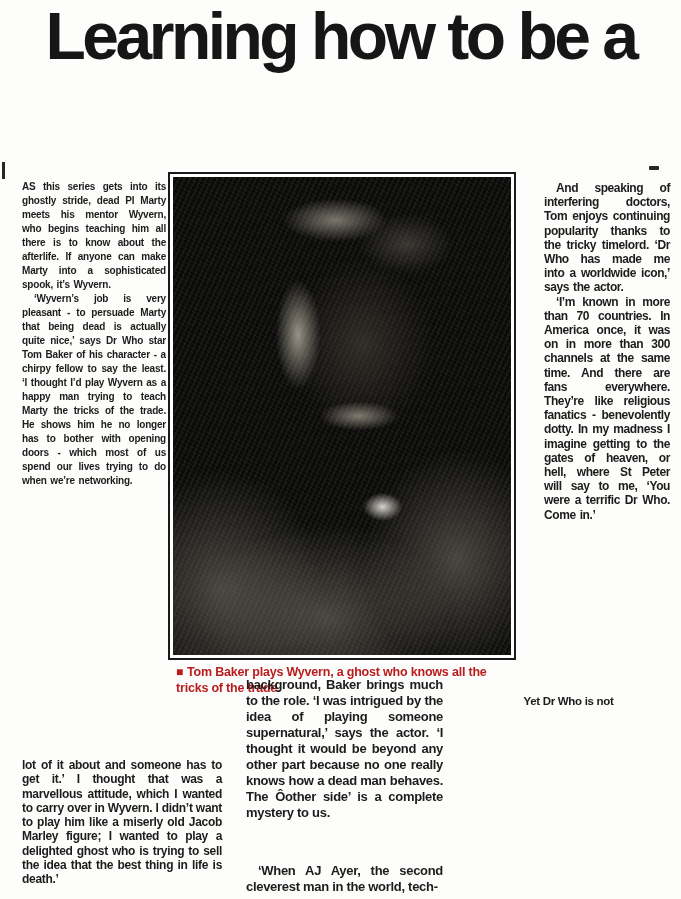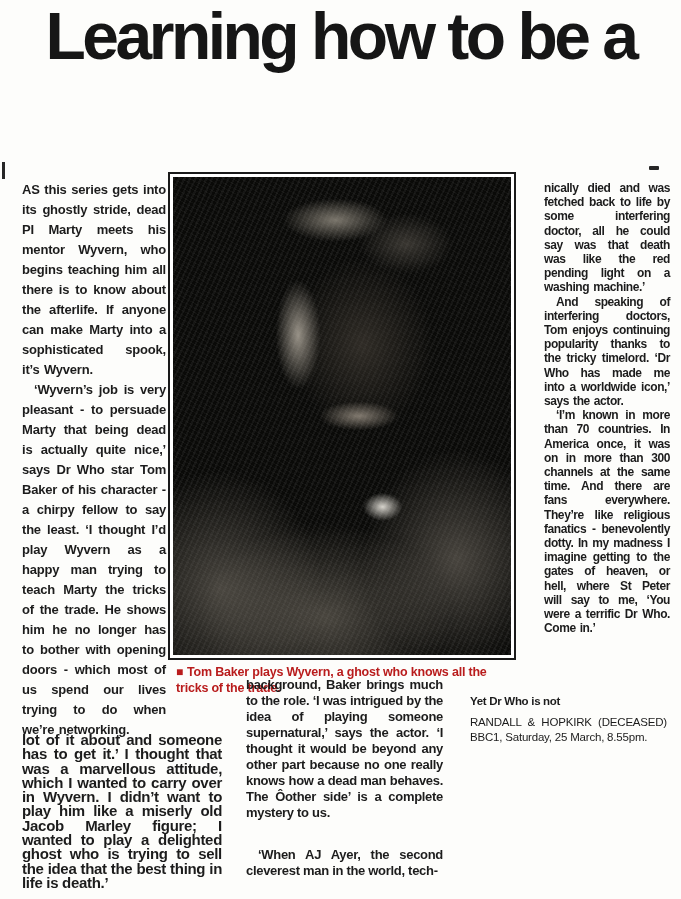--- a/index.html
+++ b/index.html
@@ -18,27 +18,27 @@
   .artifact{position:absolute;background:#262626;}
   #artifact-tick{left:2px;top:162px;width:3px;height:17px;}
   #artifact-dash{left:649px;top:166px;width:10px;height:4px;border-radius:1px;}
   
   .col{
     position:absolute;text-align:justify;font-weight:bold;color:#1c1c1c;
     -webkit-hyphens:auto;hyphens:auto;
   }
   .col p{margin:0;}
   .col p.indent{text-indent:12px;}
-  #col-left-top{left:22px;top:180px;width:144px;font-size:13px;line-height:20px;letter-spacing:-0.2px;word-spacing:1px;}
+  #col-left-top{left:22px;top:180px;width:144px;font-size:10px;line-height:14px;letter-spacing:-0.2px;word-spacing:1px;}
   #col-right-top{left:544px;top:181px;width:126px;font-size:12px;line-height:14.2px;letter-spacing:-0.4px;word-spacing:1px;}
-  #col-left-bottom{left:22px;top:733px;width:200px;font-size:15px;line-height:14.3px;letter-spacing:-0.3px;}
+  #col-left-bottom{left:22px;top:758px;width:200px;font-size:12px;line-height:14.3px;letter-spacing:-0.3px;}
   #col-middle-bottom{left:246px;top:677px;width:197px;font-size:13px;line-height:16px;letter-spacing:-0.3px;}
   #col-right-bottom{left:470px;top:694px;width:197px;font-size:11.5px;line-height:14.3px;letter-spacing:-0.3px;}
-  #col-middle-bottom p.spaced{margin-top:26px;}
-  .wrap-line{text-align:left;font-weight:bold;}
+  #col-middle-bottom p.spaced{margin-top:42px;}
+  .wrap-line{text-align:center;font-weight:bold;}
   #listing{margin-top:7px;font-weight:normal;letter-spacing:-0.2px;}
   
   #photo-frame{
     position:absolute;left:168px;top:172px;width:338px;height:478px;
     border:2px solid #1a1a1a;background:#fff;padding:3px;
   }
   #wyvern-photo{
     width:100%;height:100%;
     background:
       radial-gradient(28px 20px at 62% 69%, rgba(225,222,214,0.95), rgba(225,222,214,0) 70%),
@@ -79,32 +79,30 @@
 
   <div id="photo-frame">
     <div id="wyvern-photo"></div>
   </div>
 
   <div id="caption">
     <span class="bullet">■</span><span>Tom Baker plays Wyvern, a ghost who knows all the tricks of the trade.</span>
   </div>
 
   <div id="col-right-top" class="col">
-    <p>nically died and was fetched back to life by some interfering doctor, all he could say was that death was like the red pending light on a washing machine.’</p>
     <p class="indent">And speaking of interfering doctors, Tom enjoys continuing popularity thanks to the tricky timelord. ‘Dr Who has made me into a worldwide icon,’ says the actor.</p>
     <p class="indent">‘I’m known in more than 70 countries. In America once, it was on in more than 300 channels at the same time. And there are fans everywhere. They’re like religious fanatics - benevolently dotty. In my madness I imagine getting to the gates of heaven, or hell, where St Peter will say to me, ‘You were a terrific Dr Who. Come in.’</p>
   </div>
 
   <div id="col-left-bottom" class="col">
     <p>lot of it about and someone has to get it.’ I thought that was a marvellous attitude, which I wanted to carry over in Wyvern. I didn’t want to play him like a miserly old Jacob Marley figure; I wanted to play a delighted ghost who is trying to sell the idea that the best thing in life is death.’</p>
   </div>
 
   <div id="col-middle-bottom" class="col">
     <p>background, Baker brings much to the role. ‘I was intrigued by the idea of playing someone supernatural,’ says the actor. ‘I thought it would be beyond any other part because no one really knows how a dead man behaves. The Ôother side’ is a complete mystery to us.</p>
     <p class="indent spaced">‘When AJ Ayer, the second cleverest man in the world, tech-</p>
   </div>
 
   <div id="col-right-bottom" class="col">
     <div class="wrap-line">Yet Dr Who is not</div>
-    <p id="listing">RANDALL &amp; HOPKIRK (DECEASED) BBC1, Saturday, 25 March, 8.55pm.</p>
   </div>
 
 </div>
 
 </body></html>

